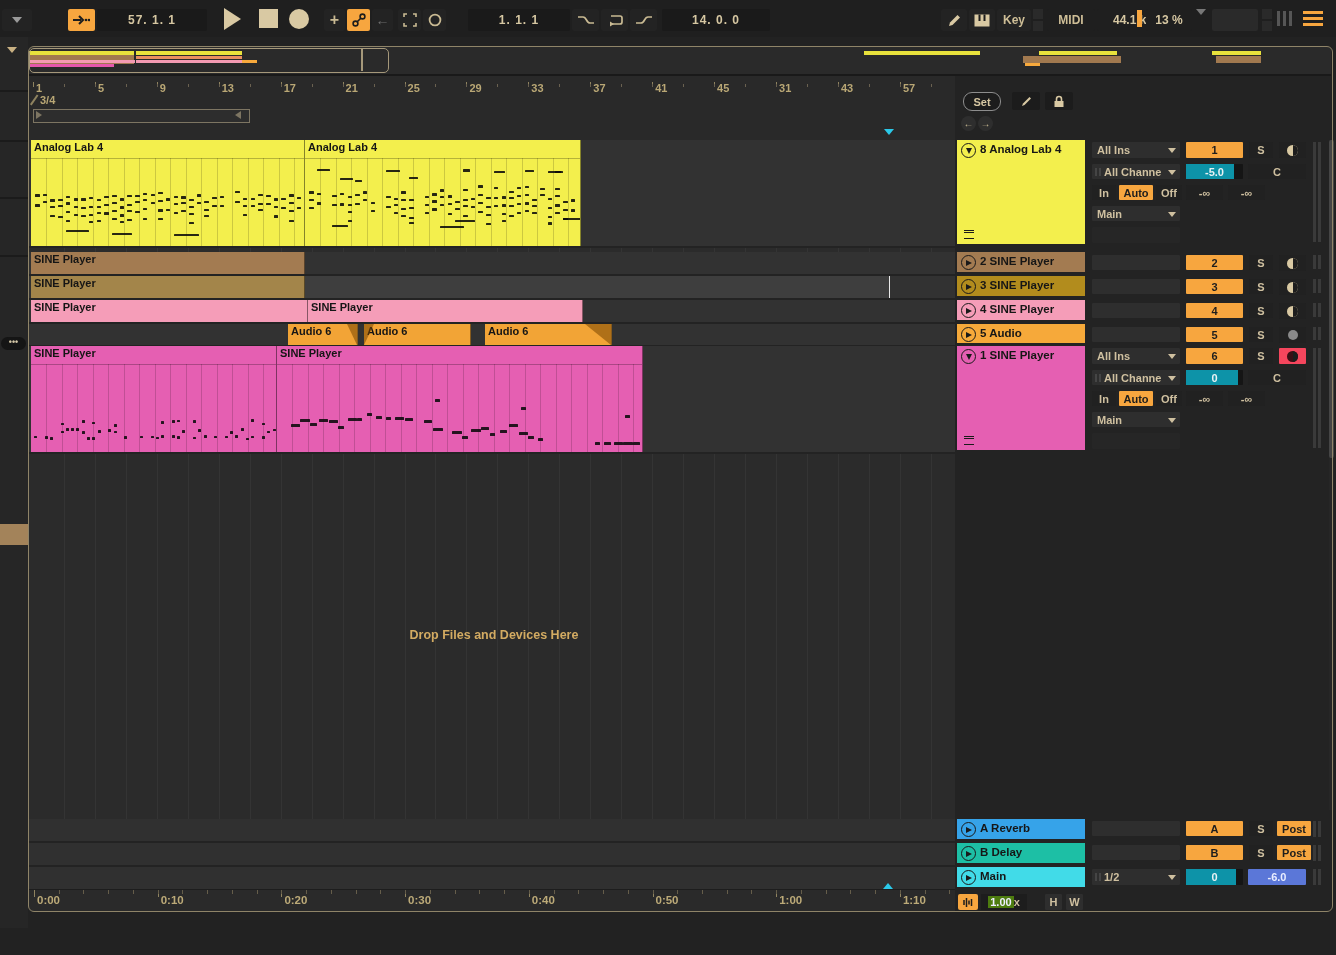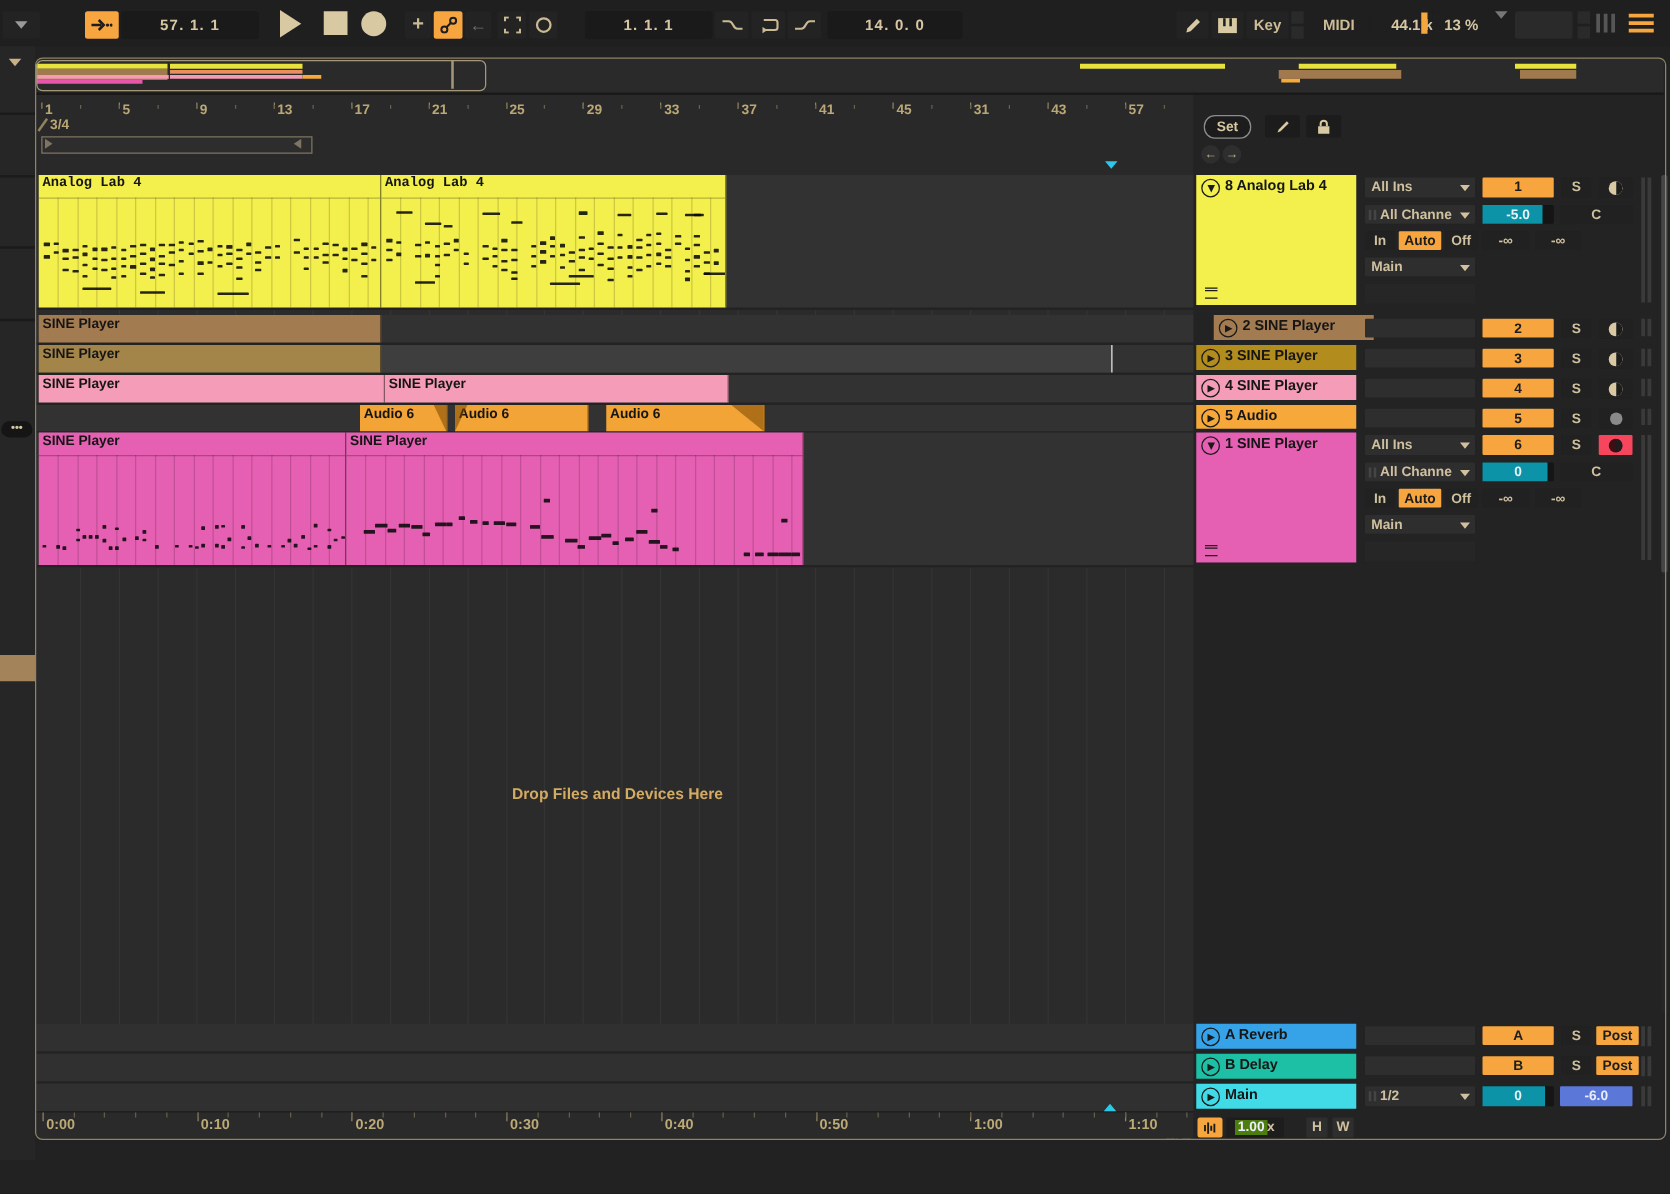--- a/index.html
+++ b/index.html
@@ -304,21 +304,21 @@
       <div class="gline" style="left: 623.2px;"></div>
       <div class="gline" style="left: 654.16px;"></div>
       <div class="gline" style="left: 685.12px;"></div>
       <div class="gline" style="left: 716.08px;"></div>
       <div class="gline" style="left: 747.04px;"></div>
       <div class="gline" style="left: 778px;"></div>
       <div class="gline" style="left: 808.96px;"></div>
       <div class="gline" style="left: 839.92px;"></div>
       <div class="gline" style="left: 870.88px;"></div>
       <div class="gline" style="left: 901.84px;"></div>
-      <div class="trow" style="top: 0px; height: 106px; font-family: Liberation Mono, monospace;">
+      <div class="trow" style="top: 0px; height: 106px;">
         <div class="clip" style="left: 2px; width: 274px; height: 106px; background: rgb(243, 239, 77);">
           <div class="cliplab">Analog Lab 4</div>
           <div class="abs" style="left: 0px; top: 18px; width: 274px; height: 1px; background: rgba(0, 0, 0, 0.25);"></div>
           <div class="clipbar" style="left: 15.48px; top: 18px; height: 88px;"></div>
           <div class="clipbar" style="left: 30.96px; top: 18px; height: 88px;"></div>
           <div class="clipbar" style="left: 46.44px; top: 18px; height: 88px;"></div>
           <div class="clipbar" style="left: 61.92px; top: 18px; height: 88px;"></div>
           <div class="clipbar" style="left: 77.4px; top: 18px; height: 88px;"></div>
           <div class="clipbar" style="left: 92.88px; top: 18px; height: 88px;"></div>
           <div class="clipbar" style="left: 108.36px; top: 18px; height: 88px;"></div>
@@ -842,21 +842,21 @@
           <div class="abs" style="left: 0px; top: 0px; width: 48.45px; height: 15px; background: rgb(13, 147, 168);"></div>
           <div class="abs" style="position: relative; z-index: 1;">-5.0</div>
         </div>
         <div class="mcell" style="left: 293px; top: 88px; width: 58px; height: 15px;">C</div>
         <div class="mcell" style="left: 231px; top: 109px; width: 37px; height: 15px;">-∞</div>
         <div class="mcell" style="left: 273px; top: 109px; width: 37px; height: 15px;">-∞</div>
         <div class="meterpair" style="left: 358px; top: 66px; height: 100px;">
           <i style="left:0"></i>
           <i style="left:5px"></i>
         </div>
-        <div class="namecell" style="left: 16px; top: 176px; width: 128px; height: 20px; background: rgb(163, 123, 81);">
+        <div class="namecell" style="left: 2px; top: 176px; width: 128px; height: 20px; background: rgb(163, 123, 81);">
           <div class="foldci">
             <div class="tri-r"></div>
           </div>
           <div class="tname">2 SINE Player</div>
         </div>
         <div class="mcell" style="left: 137px; top: 179px; width: 88px; height: 15px; background: rgb(46, 46, 46);"></div>
         <div class="mcell" style="left: 231px; top: 179px; width: 57px; height: 15px; background: rgb(247, 166, 63); color: rgb(29, 29, 29);">2</div>
         <div class="mcell" style="left: 294px; top: 179px; width: 24px; height: 15px;">S</div>
         <div class="mcell" style="left: 324px; top: 179px; width: 27px; height: 16px; background: rgb(33, 33, 33);">
           <div class="pie"></div>

